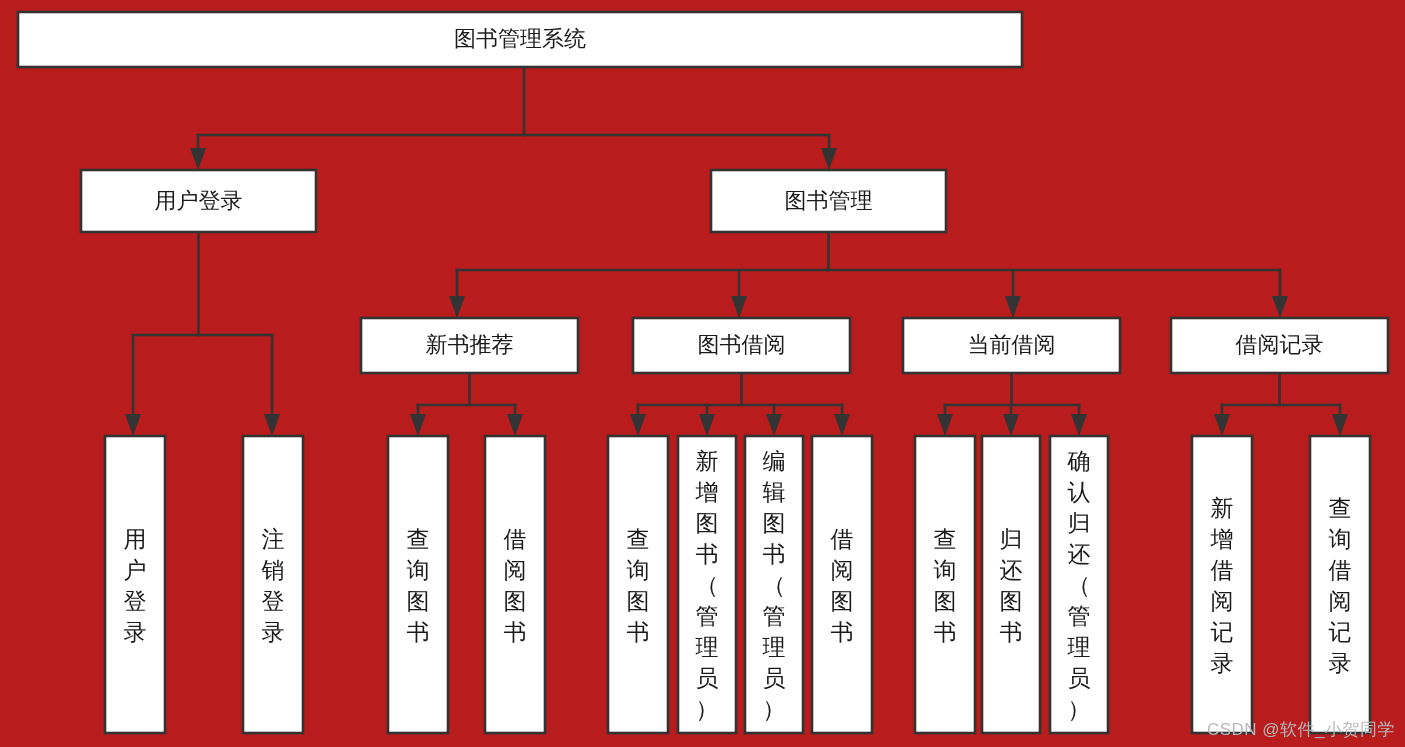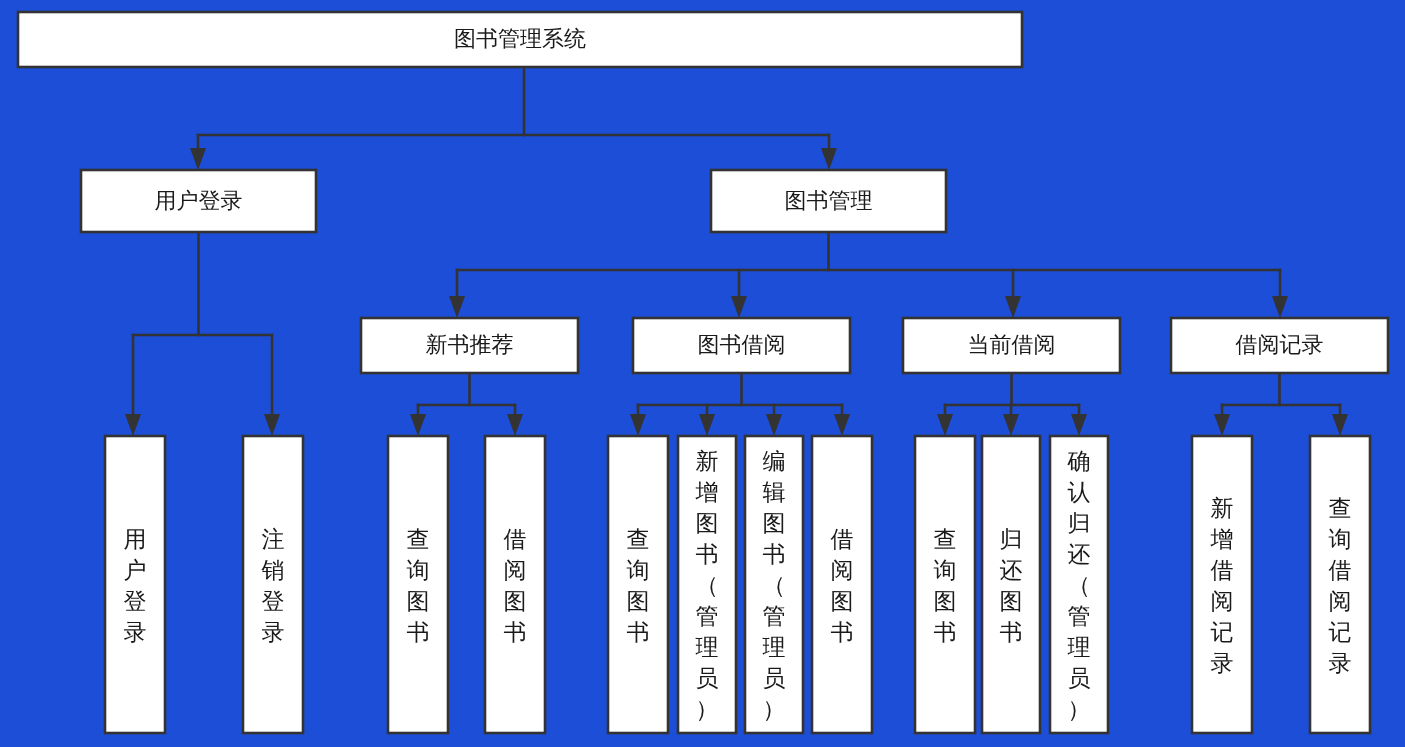--- a/index.html
+++ b/index.html
@@ -10,21 +10,21 @@
   body {
     width: 1405px;
     height: 747px;
     font-family: "Liberation Sans", "DejaVu Sans", sans-serif;
     overflow: hidden;
   }
   #diagram-root {
     position: relative;
     width: 1405px;
     height: 747px;
-    background: #1d4ed8;
+    background: #b91c1c;
   }
   svg.diagram-canvas {
     position: absolute;
     top: 0;
     left: 0;
     width: 1405px;
     height: 747px;
     display: block;
   }
   .node-box {
@@ -204,14 +204,15 @@
           <rect x="1192" y="436" width="60" height="297" class="node-box"></rect>
           <text x="1222" class="node-label-v"><tspan x="1222" y="515.68">新</tspan><tspan x="1222" y="546.68">增</tspan><tspan x="1222" y="577.68">借</tspan><tspan x="1222" y="608.68">阅</tspan><tspan x="1222" y="639.68">记</tspan><tspan x="1222" y="670.68">录</tspan></text>
         </g>
         <g>
           <rect x="1310" y="436" width="60" height="297" class="node-box"></rect>
           <text x="1340" class="node-label-v"><tspan x="1340" y="515.68">查</tspan><tspan x="1340" y="546.68">询</tspan><tspan x="1340" y="577.68">借</tspan><tspan x="1340" y="608.68">阅</tspan><tspan x="1340" y="639.68">记</tspan><tspan x="1340" y="670.68">录</tspan></text>
         </g>
       </g>
   </svg>
 
+  <div class="watermark-text">CSDN @软件_小贺同学</div>
 
 </div>
 
 </body></html>

